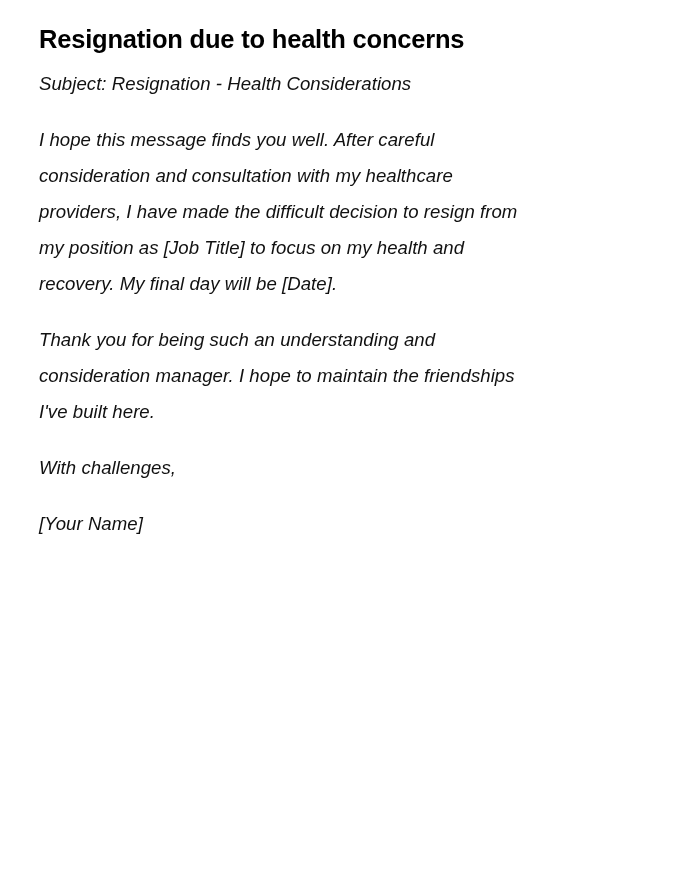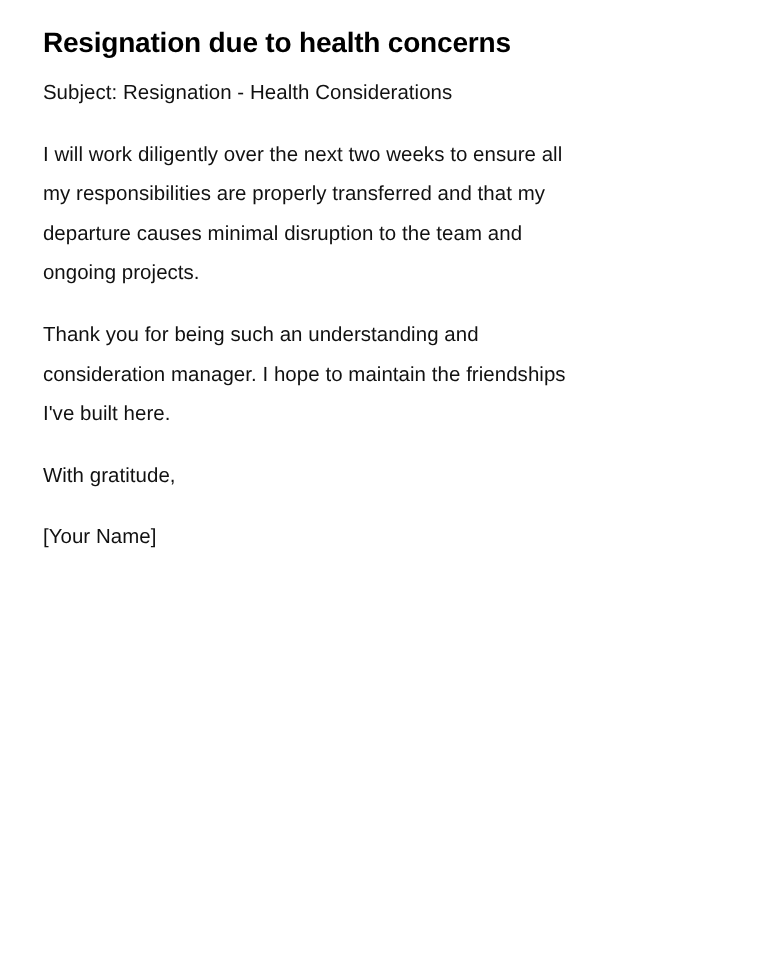--- a/index.html
+++ b/index.html
@@ -35,44 +35,45 @@
     margin-top: 10px;
   }
   .para {
     margin: 0 0 20px 0;
     font-size: 18.6px;
     line-height: 36px;
     font-weight: 400;
     color: #111111;
     letter-spacing: 0.05px;
     max-width: 608px;
+    font-style: italic;
   }
   .para:last-child {
     margin-bottom: 0;
   }
   .para.tight {
     max-width: 620px;
   }
 </style>
 </head>
 <body>
 
 <div class="page">
 
   <h1 class="doc-title">Resignation due to health concerns</h1>
 
   <div class="doc-body">
 
     <p class="para">Subject: Resignation - Health Considerations</p>
 
 
+    <p class="para">I hope this message finds you well. After careful consideration and consultation with my healthcare providers, I have made the difficult decision to resign from my position as [Job Title] to focus on my health and recovery. My final day will be [Date].</p>
 
 
-    <p class="para tight">I will work diligently over the next two weeks to ensure all my responsibilities are properly transferred and that my departure causes minimal disruption to the team and ongoing projects.</p>
 
     <p class="para">Thank you for being such an understanding and consideration manager. I hope to maintain the friendships I've built here.</p>
 
-    <p class="para">With gratitude,</p>
+    <p class="para">With challenges,</p>
 
     <p class="para">[Your Name]</p>
 
   </div>
 </div>
 
 </body></html>

